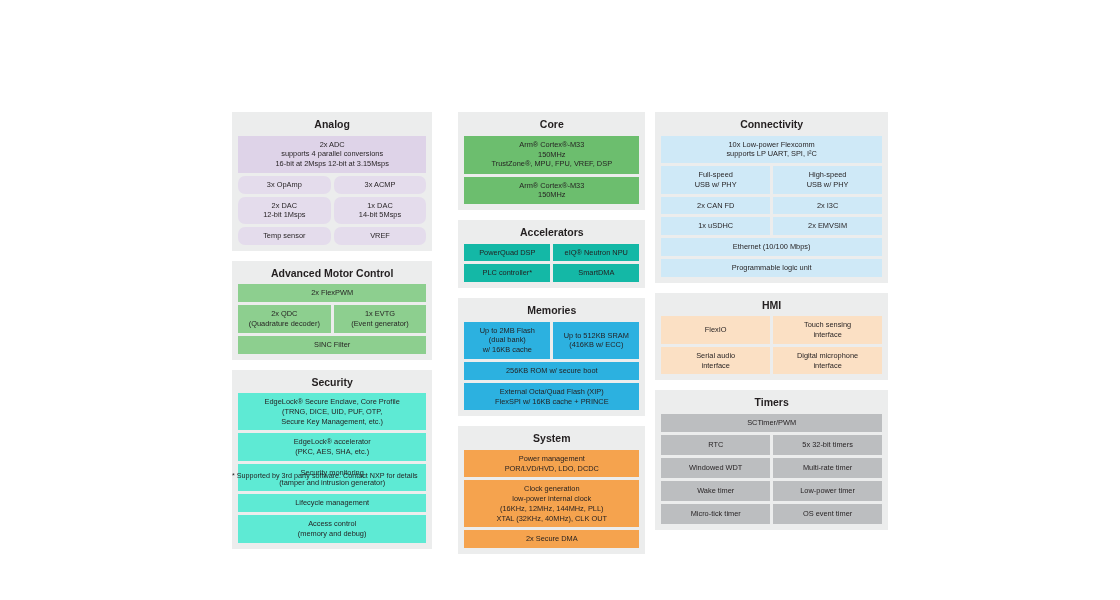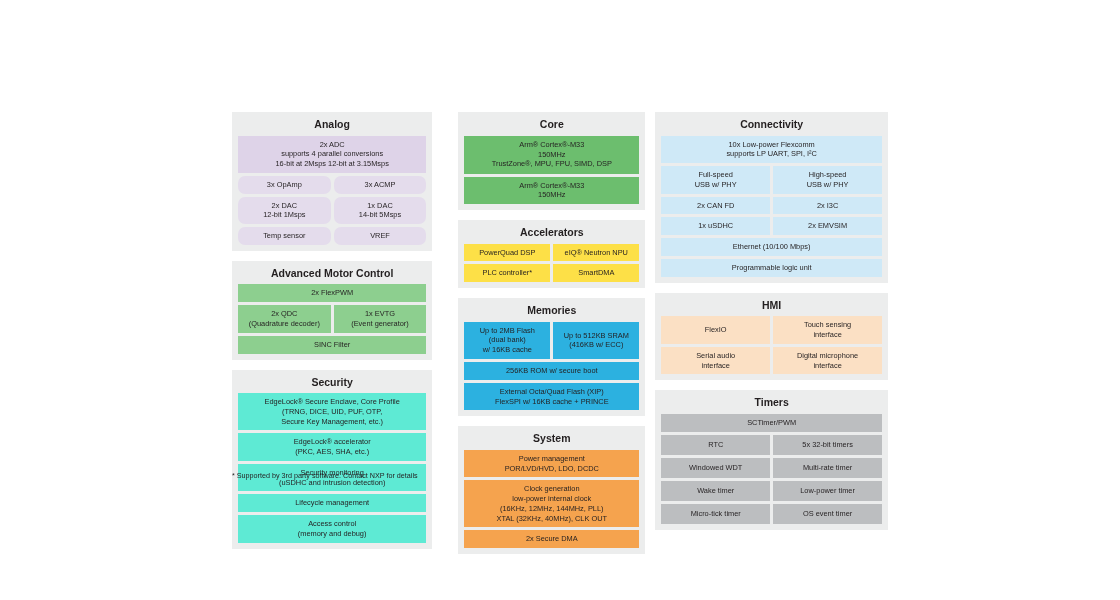--- a/index.html
+++ b/index.html
@@ -69,21 +69,21 @@
     min-height: 15px;
   }
   .cell span { display: block; width: 100%; }
   .cell .l { display: block; }
 
   
   .purple   { background: #ded3e8; }
   .purple2  { background: #e4dcec; border-radius: 7px; }
   .green    { background: #6cbe6e; }
   .green-l  { background: #8dcf8f; }
-  .orange   { background: #fde047; }
+  .orange   { background: #14b8a6; }
   .blue     { background: #2cb1e0; }
   .orange-s { background: #f5a34e; }
   .tan      { background: #5eead4; justify-content: center; }
   .sky      { background: #cfe9f7; }
   .peach    { background: #fbe0c4; }
   .grey     { background: #bcbec0; }
 
   .footnote {
     position: absolute;
     left: 232px;
@@ -191,21 +191,21 @@
             <span>
               <span class="l">EdgeLock® accelerator</span>
               <span class="l">(PKC, AES, SHA, etc.)</span>
             </span>
           </div>
         </div>
         <div class="row">
           <div class="cell tan">
             <span>
               <span class="l">Security monitoring</span>
-              <span class="l">(uSDHC and intrusion detection)</span>
+              <span class="l">(tamper and intrusion generator)</span>
             </span>
           </div>
         </div>
         <div class="row">
           <div class="cell tan">
             <span class="l">Lifecycle management</span>
           </div>
         </div>
         <div class="row">
           <div class="cell tan">
@@ -222,21 +222,21 @@
   <div class="column col-core">
 
     <div class="group">
       <div class="group-title">Core</div>
       <div class="rows">
         <div class="row">
           <div class="cell green" style="min-height:38px;">
             <span>
               <span class="l">Arm® Cortex®-M33</span>
               <span class="l">150MHz</span>
-              <span class="l">TrustZone®, MPU, FPU, SIMD, DSP</span>
+              <span class="l">TrustZone®, MPU, FPU, VREF, DSP</span>
             </span>
           </div>
         </div>
         <div class="row">
           <div class="cell green" style="min-height:26px;">
             <span>
               <span class="l">Arm® Cortex®-M33</span>
               <span class="l">150MHz</span>
             </span>
           </div>

